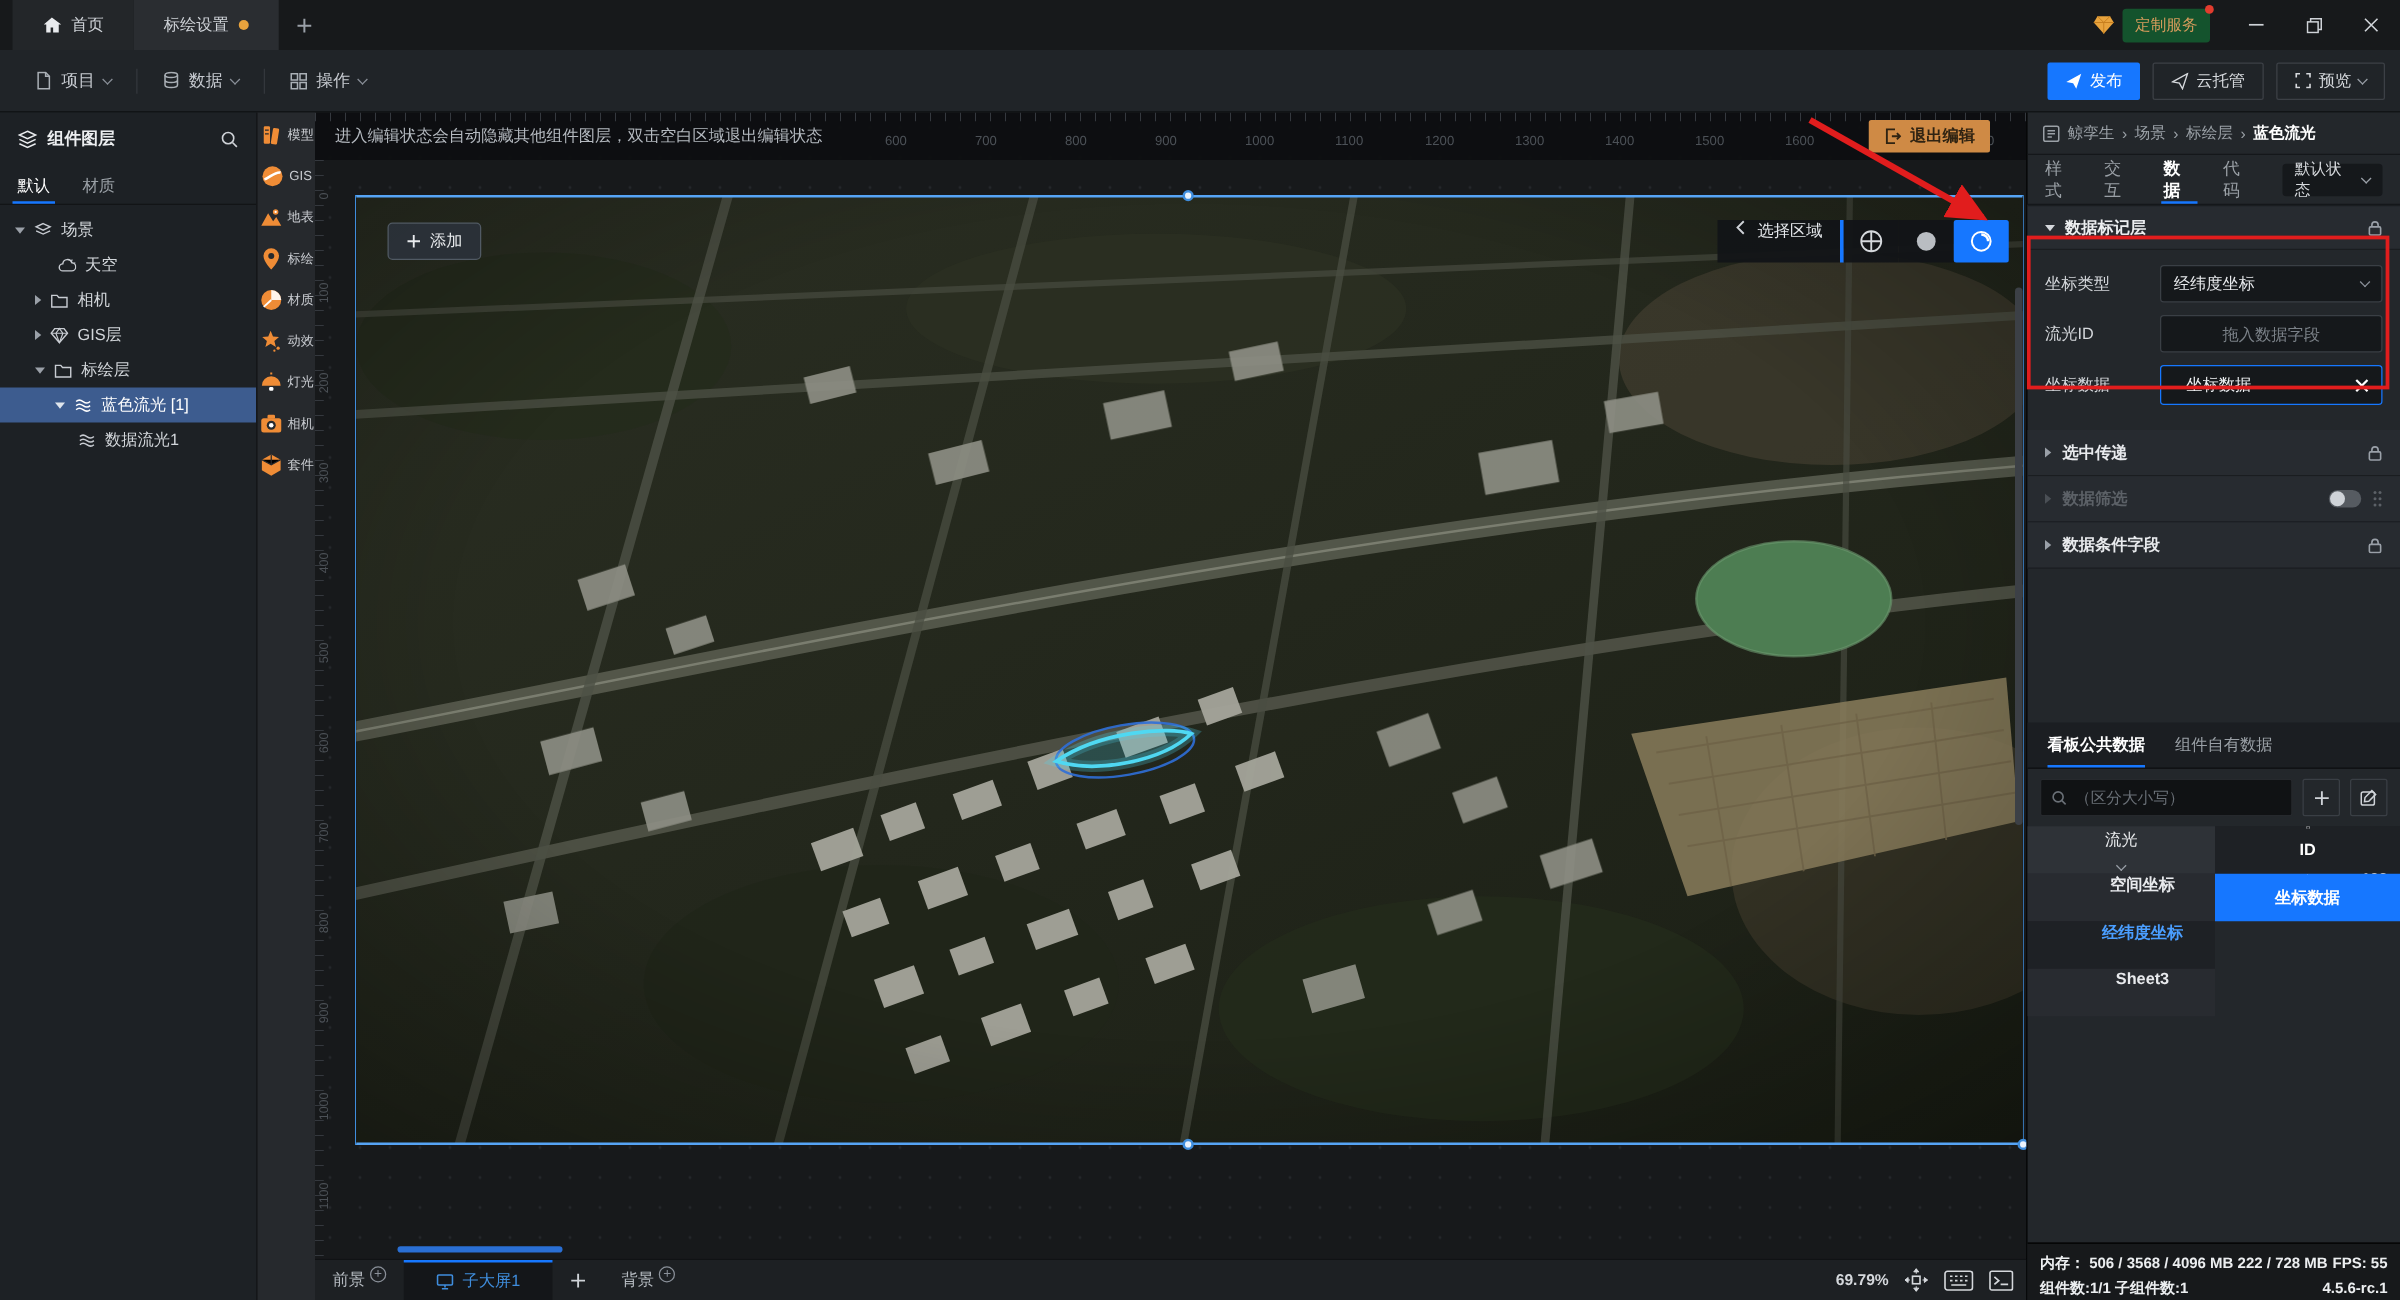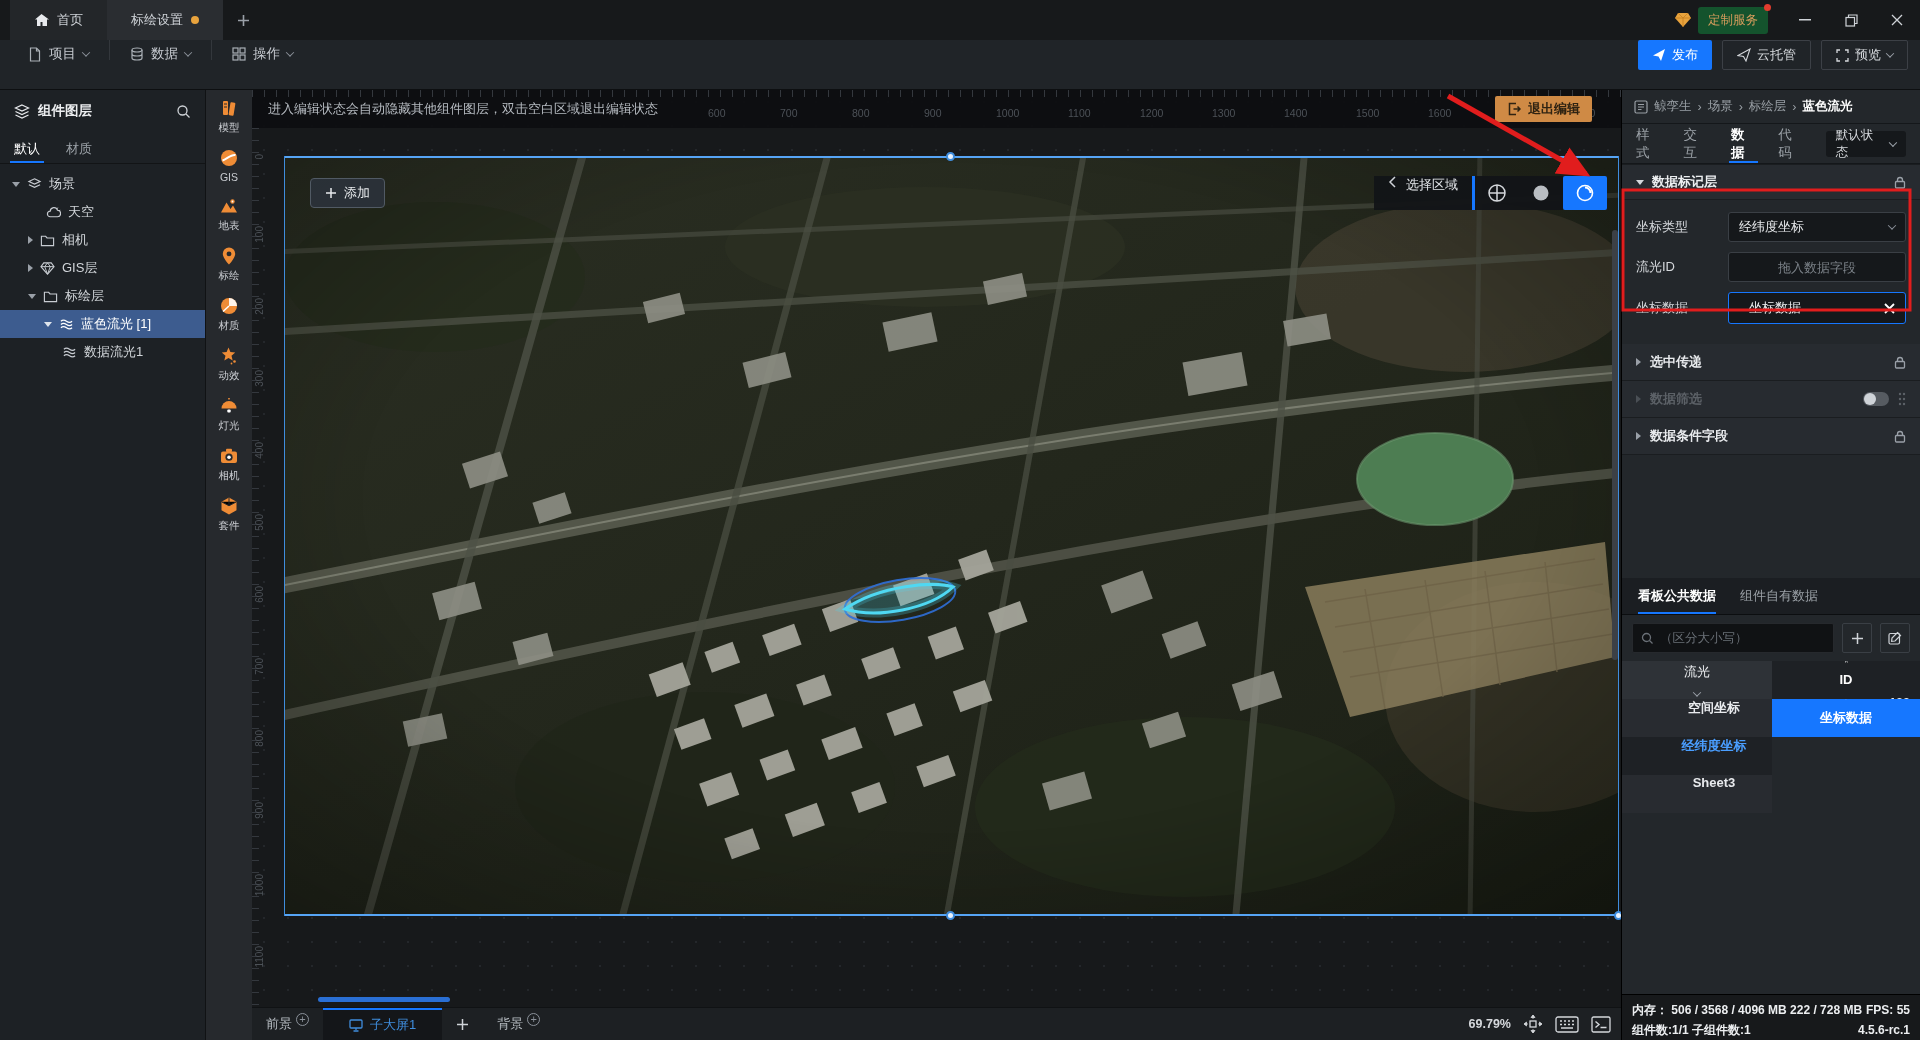--- a/index.html
+++ b/index.html
@@ -15,21 +15,21 @@
   .t-dot { width:8px; height:8px; border-radius:50%; background:#e8a33d; }
   .t-add { width:40px; display:flex; align-items:center; justify-content:center; color:#8a9099; }
   .t-right { margin-left:auto; display:flex; align-items:center; }
   .t-badge { display:flex; gap:6px; background:#14532d; color:#d79c5c; font-size:12.5px;
              padding:5px 10px; border-radius:3px; position:relative; }
   .t-badge .rdot { position:absolute; right:-3px; top:-3px; width:7px; height:7px; border-radius:50%; background:#e23c2e; }
   .winbtn { width:46px; height:40px; display:flex; align-items:center; justify-content:center; color:#cfd3d8; }
 
   
   .menubar { position:absolute; left:0; top:40px; width:1920px; height:50px; background:#202428;
-             border-bottom:1px solid #0d0f11; display:flex; align-items:flex-start; }
+             border-bottom:1px solid #0d0f11; display:flex; align-items:center; }
   .m-item { display:flex; align-items:center; gap:7px; padding:0 20px; height:28px; color:#c6cad0; font-size:13.5px; }
   .m-sep { width:1px; height:20px; background:#33373c; }
   .m-right { margin-left:auto; display:flex; align-items:center; gap:10px; padding-right:12px; }
   .btn { height:30px; display:flex; align-items:center; gap:6px; padding:0 14px; border-radius:2px; font-size:13px; }
   .btn.primary { background:#1677ff; color:#fff; }
   .btn.ghost { border:1px solid #3c4046; color:#d5d8dc; background:transparent; }
   .chev { width:6px; height:6px; border-right:1.5px solid currentColor; border-bottom:1.5px solid currentColor;
           display:inline-block; transform:rotate(45deg) translate(-1px,-1px); }
 
   
@@ -42,21 +42,21 @@
   .sb-tab.active::after { content:""; position:absolute; left:-4px; right:-4px; bottom:0; height:2px; background:#1677ff; }
   .tree { padding-top:6px; }
   .trow { height:28px; display:flex; align-items:center; gap:7px; color:#d2d6da; font-size:13px; }
   .trow.sel { background:#3d5c8f; color:#fff; }
   .caret-d { width:0; height:0; border-left:4px solid transparent; border-right:4px solid transparent; border-top:5px solid #9aa0a8; }
   .caret-r { width:0; height:0; border-top:4px solid transparent; border-bottom:4px solid transparent; border-left:5px solid #9aa0a8; }
 
   
   .strip { position:absolute; left:205px; top:90px; width:47px; bottom:0; background:#26292d; border-left:1px solid #101214;
            display:flex; flex-direction:column; align-items:center; padding-top:8px; }
-  .s-item { display:flex; flex-direction:column; align-items:center; gap:3px; margin-bottom:13px; }
+  .s-item { display:flex; flex-direction:row; align-items:center; gap:3px; margin-bottom:13px; }
   .s-item span { font-size:10.5px; color:#c9ccd1; }
 
   
   .canvas { position:absolute; left:252px; top:90px; width:1369px; bottom:0; background:#17191b;
             background-image:radial-gradient(circle,#24272b 1px,transparent 1.4px); background-size:24px 24px; overflow:hidden; }
   .hband { position:absolute; left:0; top:0; right:0; height:38px; background:rgba(13,14,16,.93); z-index:5; }
   .hticks { position:absolute; left:0; top:0; right:0; height:7px;
             background:repeating-linear-gradient(90deg,#34383e 0 1px,transparent 1px 12px); }
   .hnum { position:absolute; top:17px; font-size:10.5px; color:#4c5157; }
   .notice { position:absolute; left:16px; top:0; height:38px; display:flex; align-items:center; color:#b5bac0; font-size:13px; z-index:6; }

